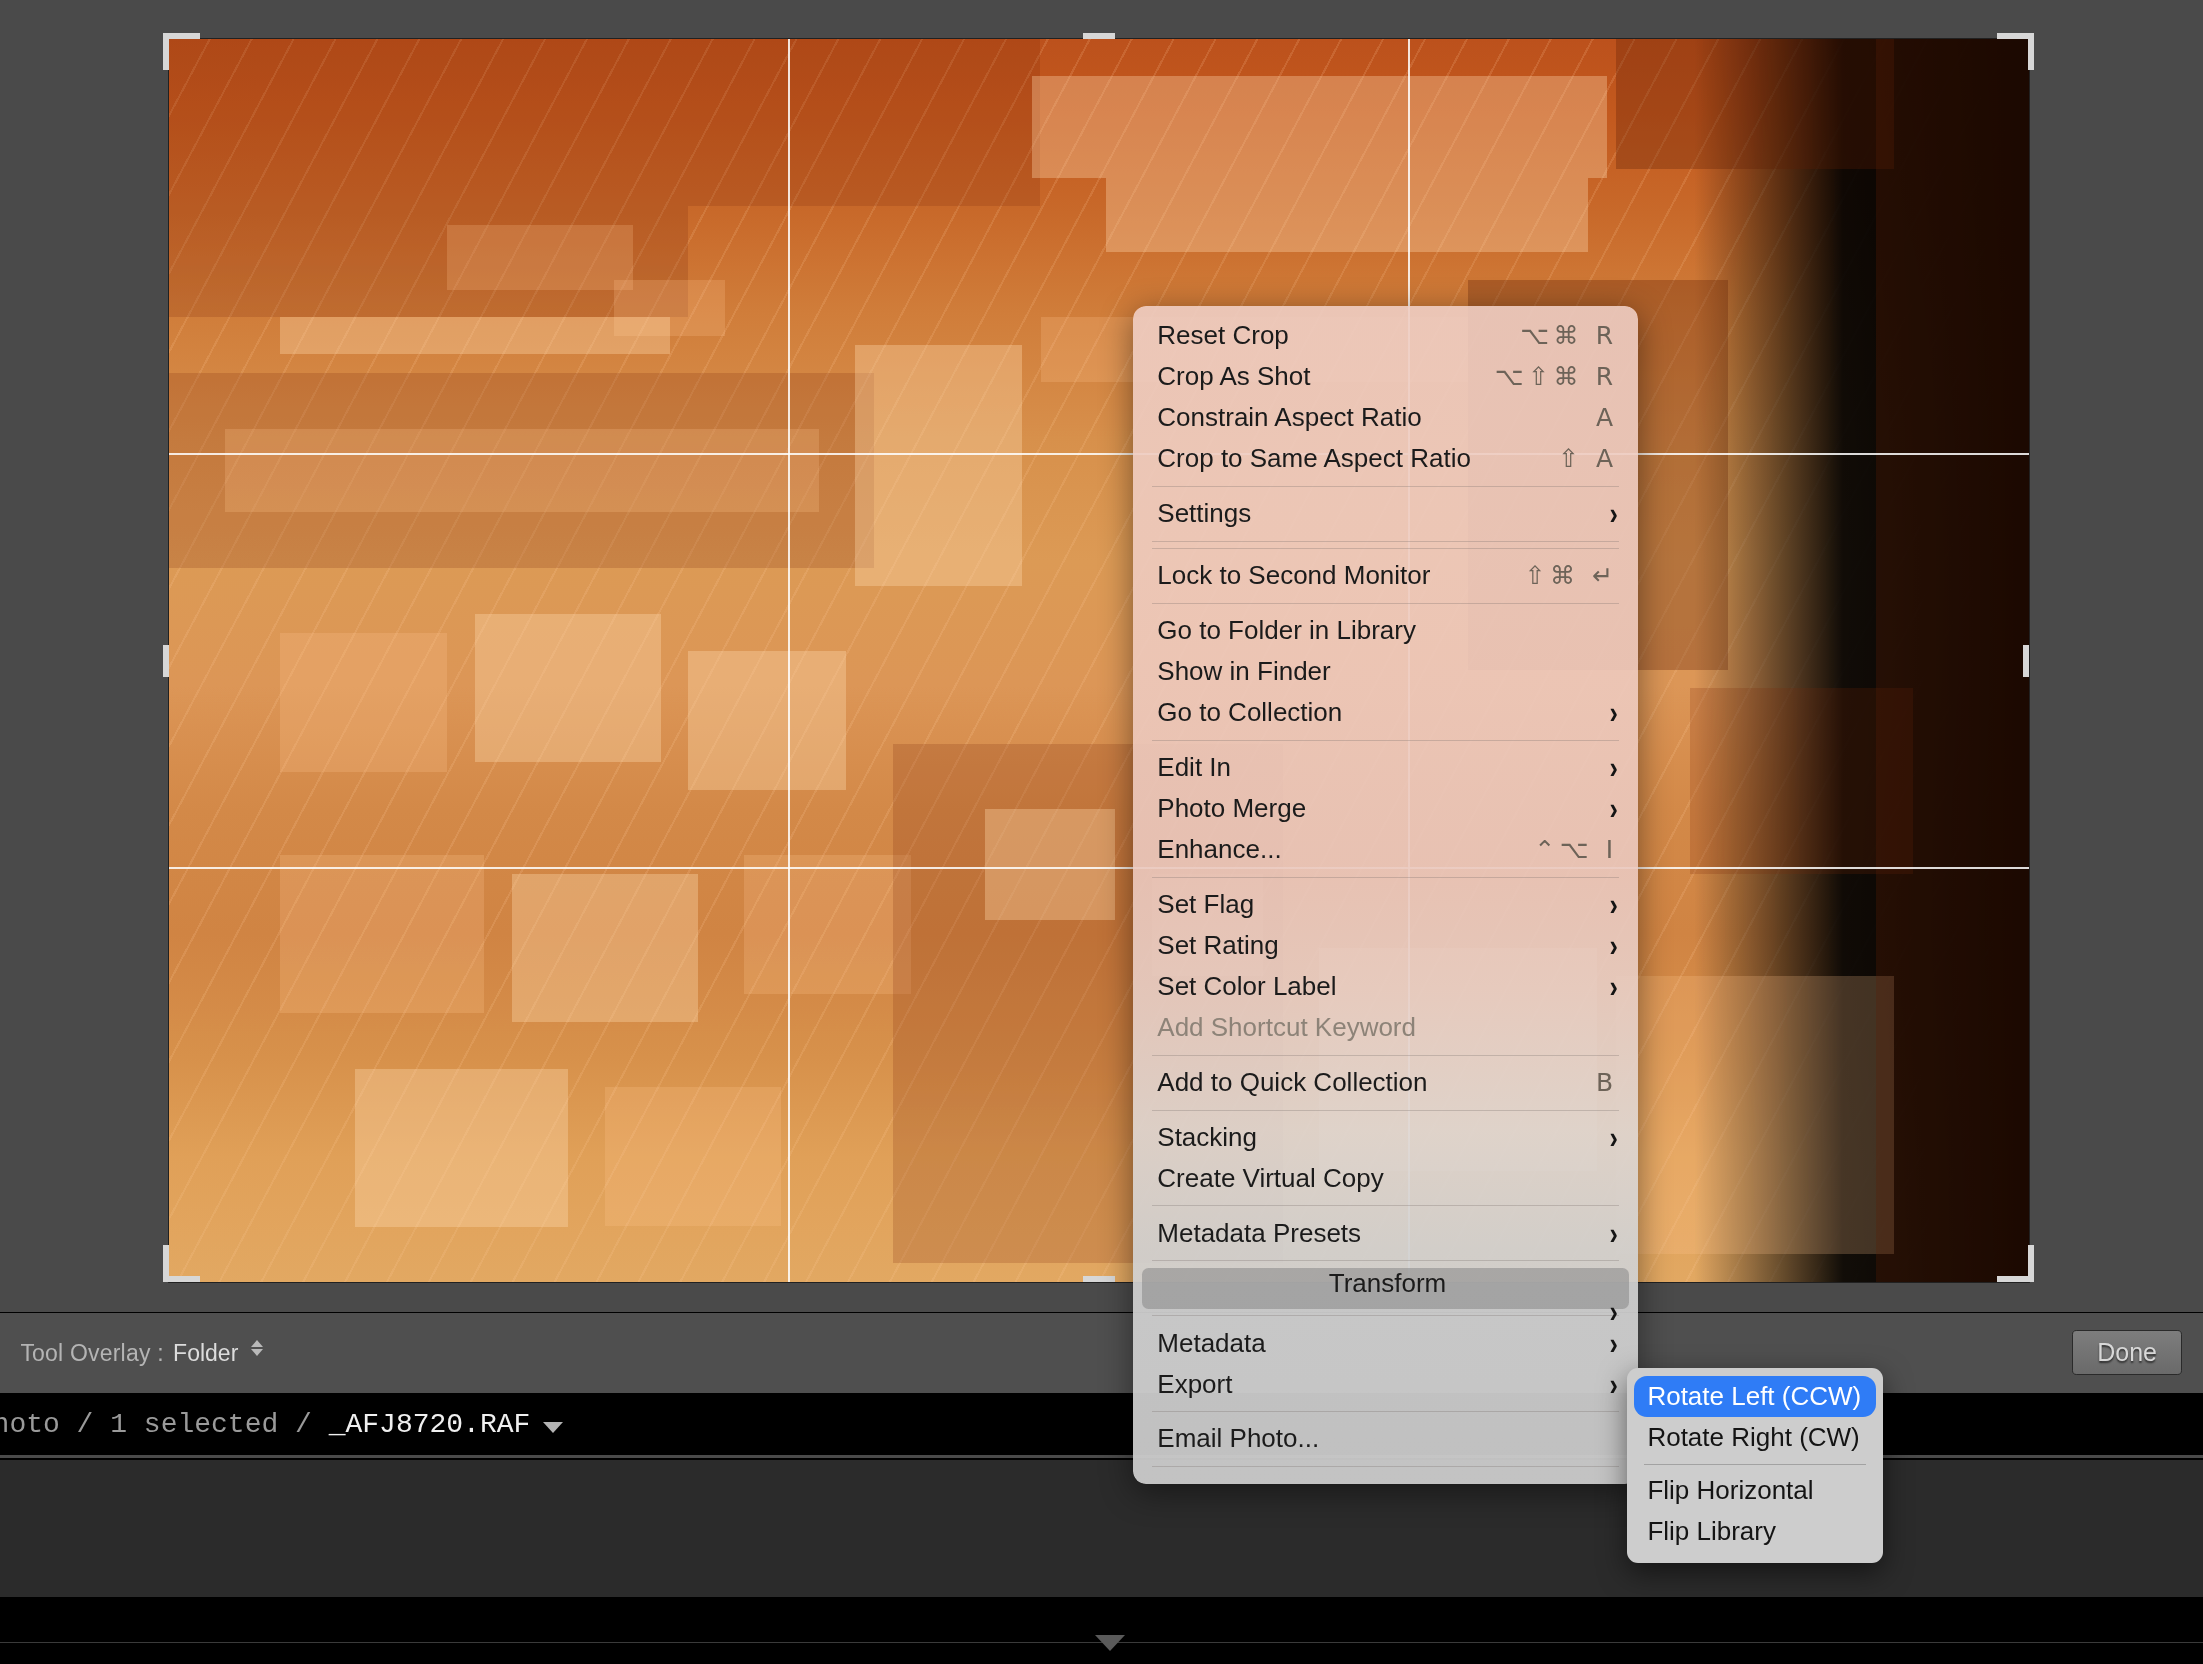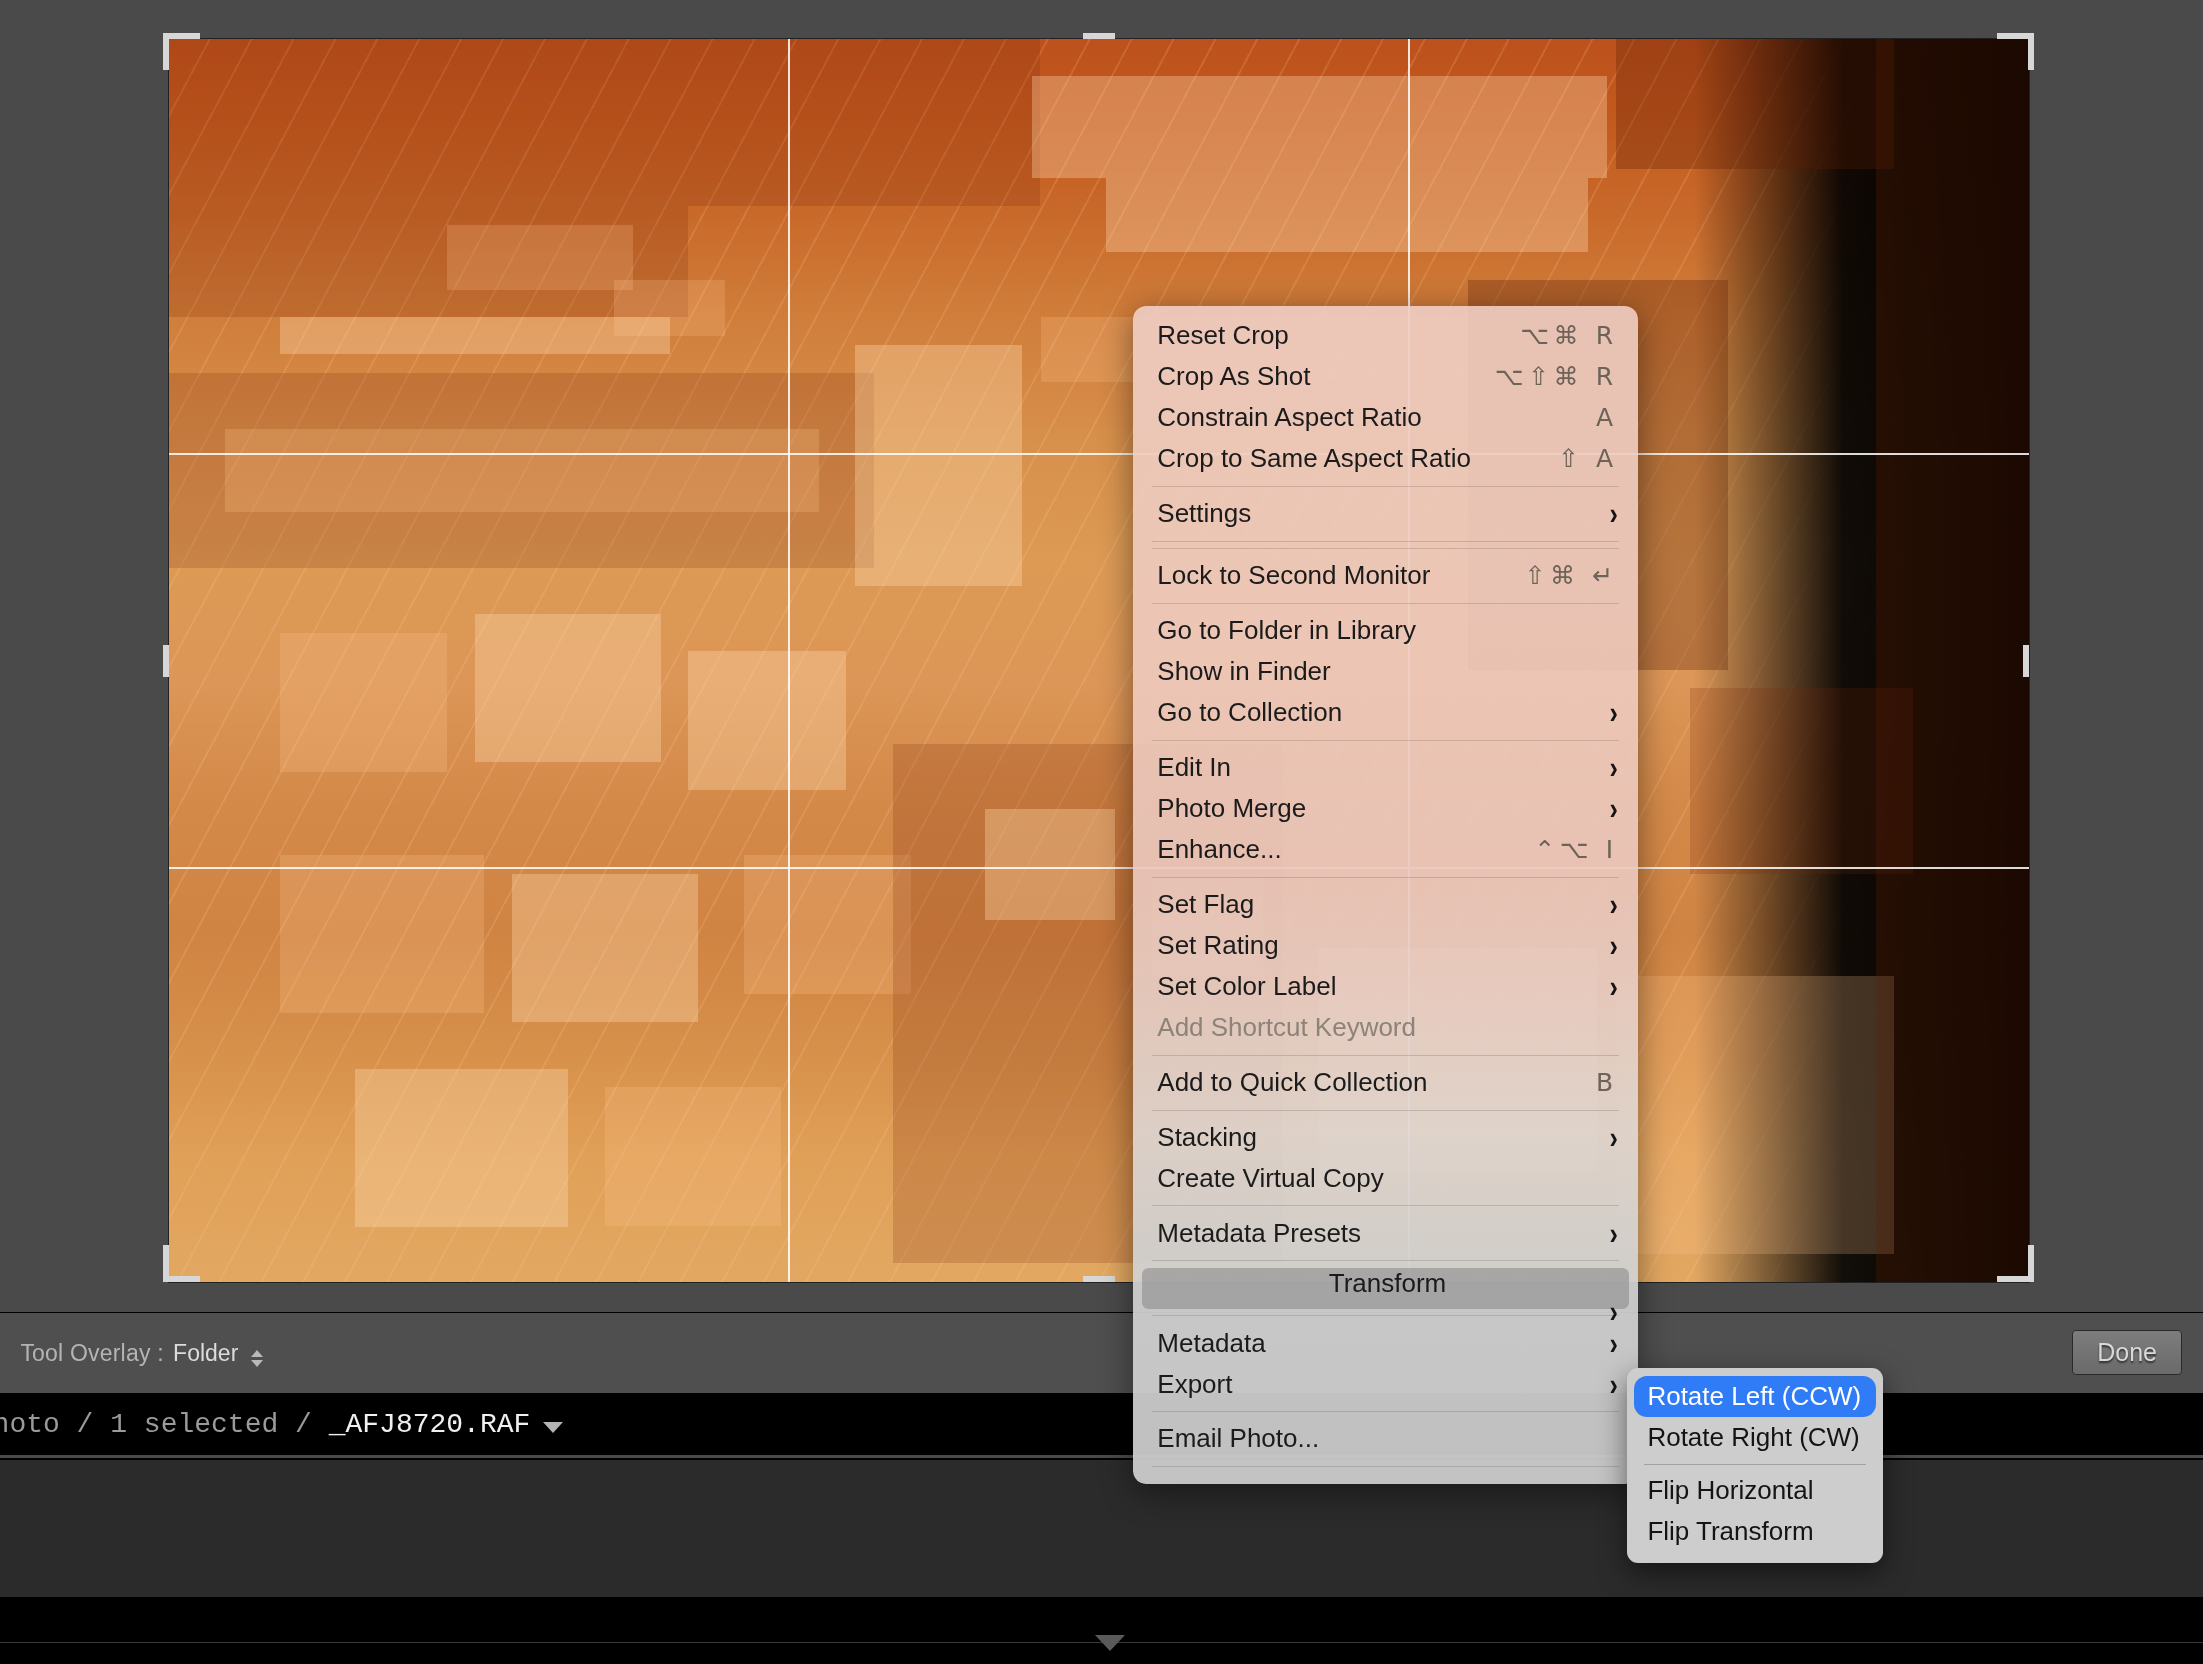--- a/index.html
+++ b/index.html
@@ -56,21 +56,21 @@
   .edge{position:absolute;background:#d7d7d7;}
   .edge.horiz{width:32px;height:5.6px;}
   .edge.vert{width:5.6px;height:32px;}
 
   
   #toolbar{
     position:absolute;left:0;top:1312px;width:2204px;height:80px;
     background:#4f4f4f;border-top:1.9px solid #000;border-bottom:2.8px solid #000;
     display:flex;align-items:center;
   }
-  #tool-overlay{display:flex;align-items:flex-end;margin-left:20.4px;gap:9.3px;}
+  #tool-overlay{display:flex;align-items:flex-start;margin-left:20.4px;gap:9.3px;}
   #tool-overlay .lbl{color:#b4b4b4;font-size:23px;letter-spacing:0.2px;}
   #tool-overlay .val{color:#dcdcdc;font-size:23px;}
   .stepper{display:inline-flex;flex-direction:column;gap:2.8px;margin-left:3.7px;}
   .stepper span{display:block;width:0;height:0;border-left:6.5px solid transparent;border-right:6.5px solid transparent;}
   .stepper .up{border-bottom:7.4px solid #b9b9b9;}
   .stepper .dn{border-top:7.4px solid #b9b9b9;}
 
   #done-btn{
     position:absolute;right:22px;top:16.7px;
     padding:7.4px 24px;border-radius:4.6px;
@@ -363,17 +363,17 @@
         <span>Rotate Left (CCW)</span>
       </div>
       <div class="smi">
         <span>Rotate Right (CW)</span>
       </div>
       <div class="sep"></div>
       <div class="smi">
         <span>Flip Horizontal</span>
       </div>
       <div class="smi">
-        <span>Flip Transform</span>
+        <span>Flip Library</span>
       </div>
     </div>
 </div>
 
 
 </body></html>

